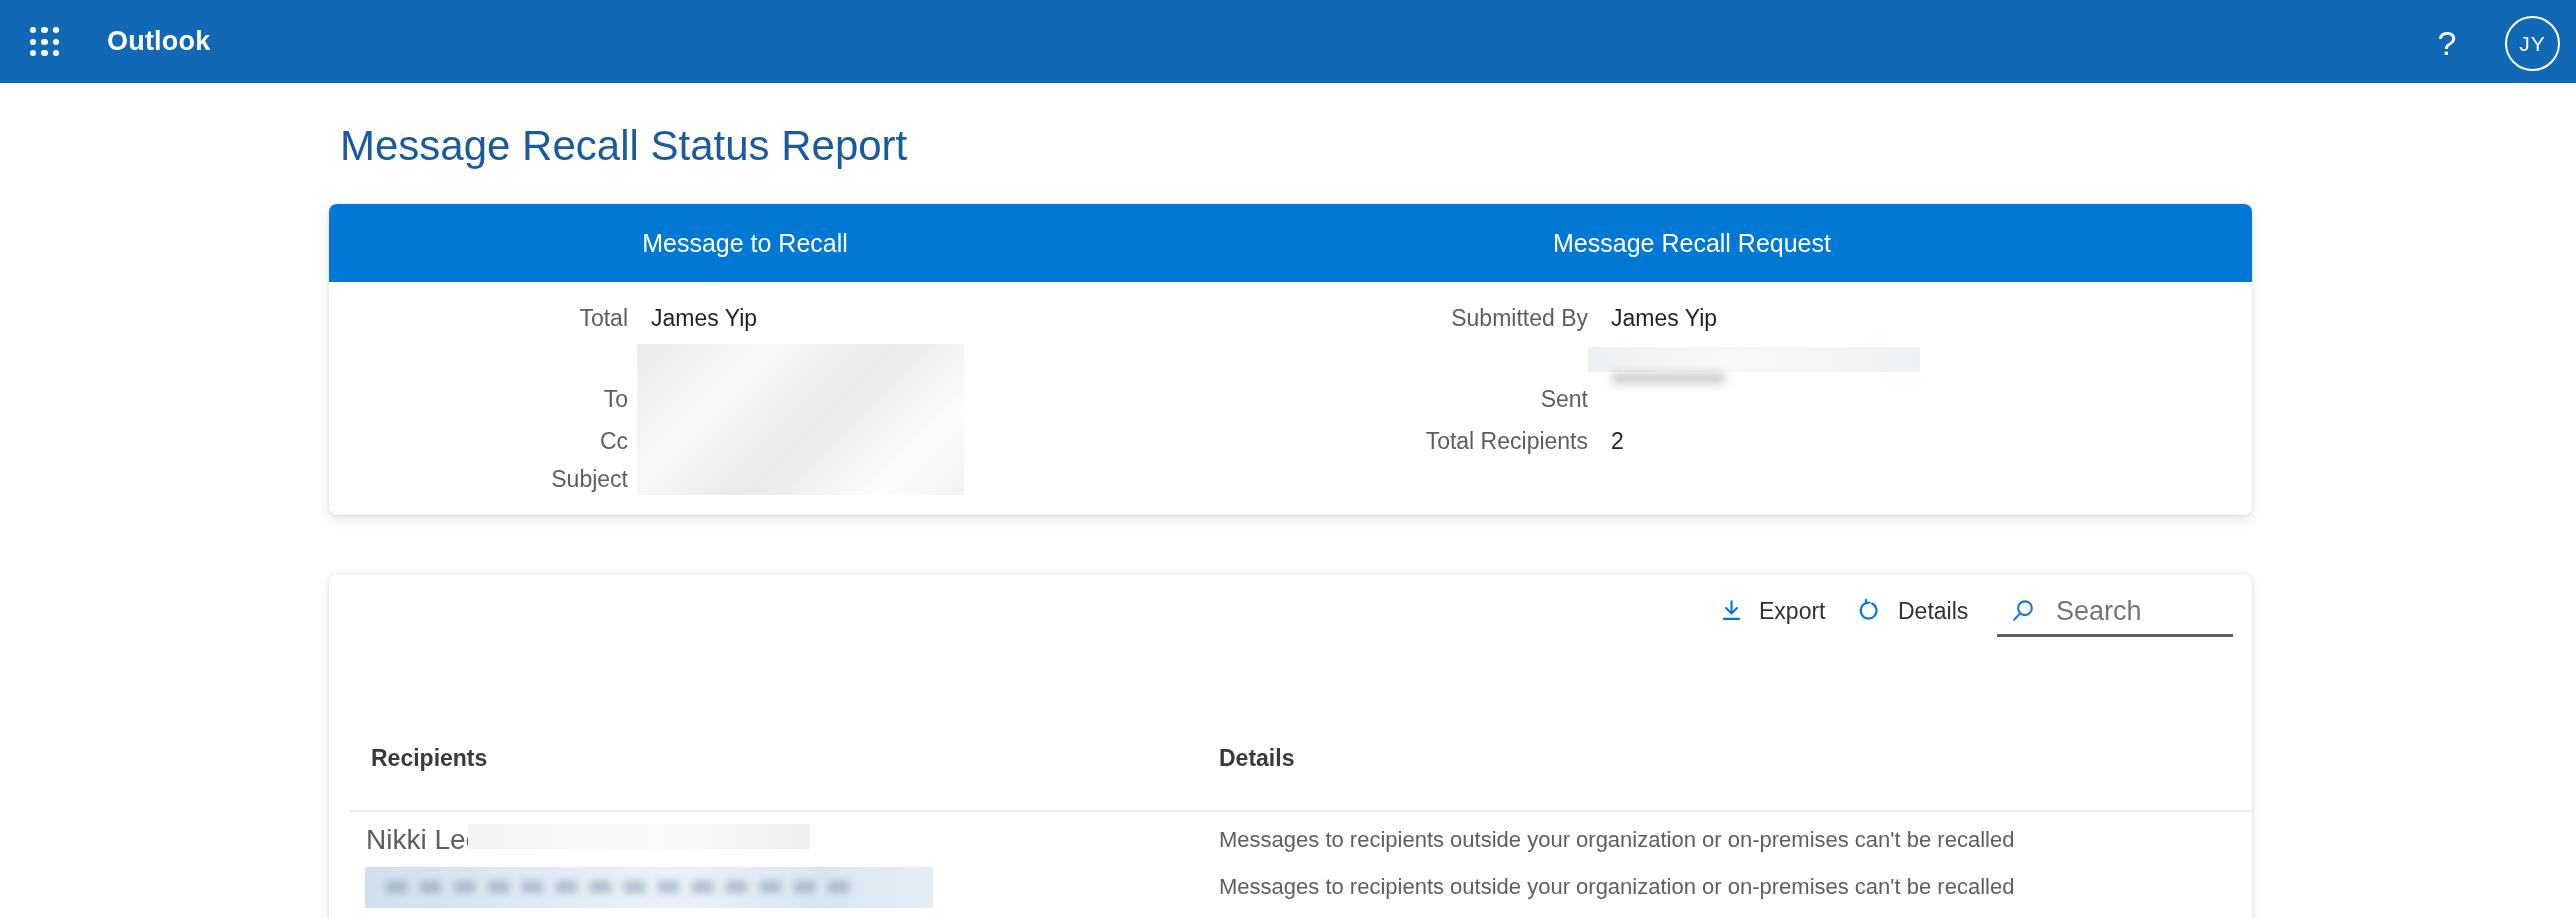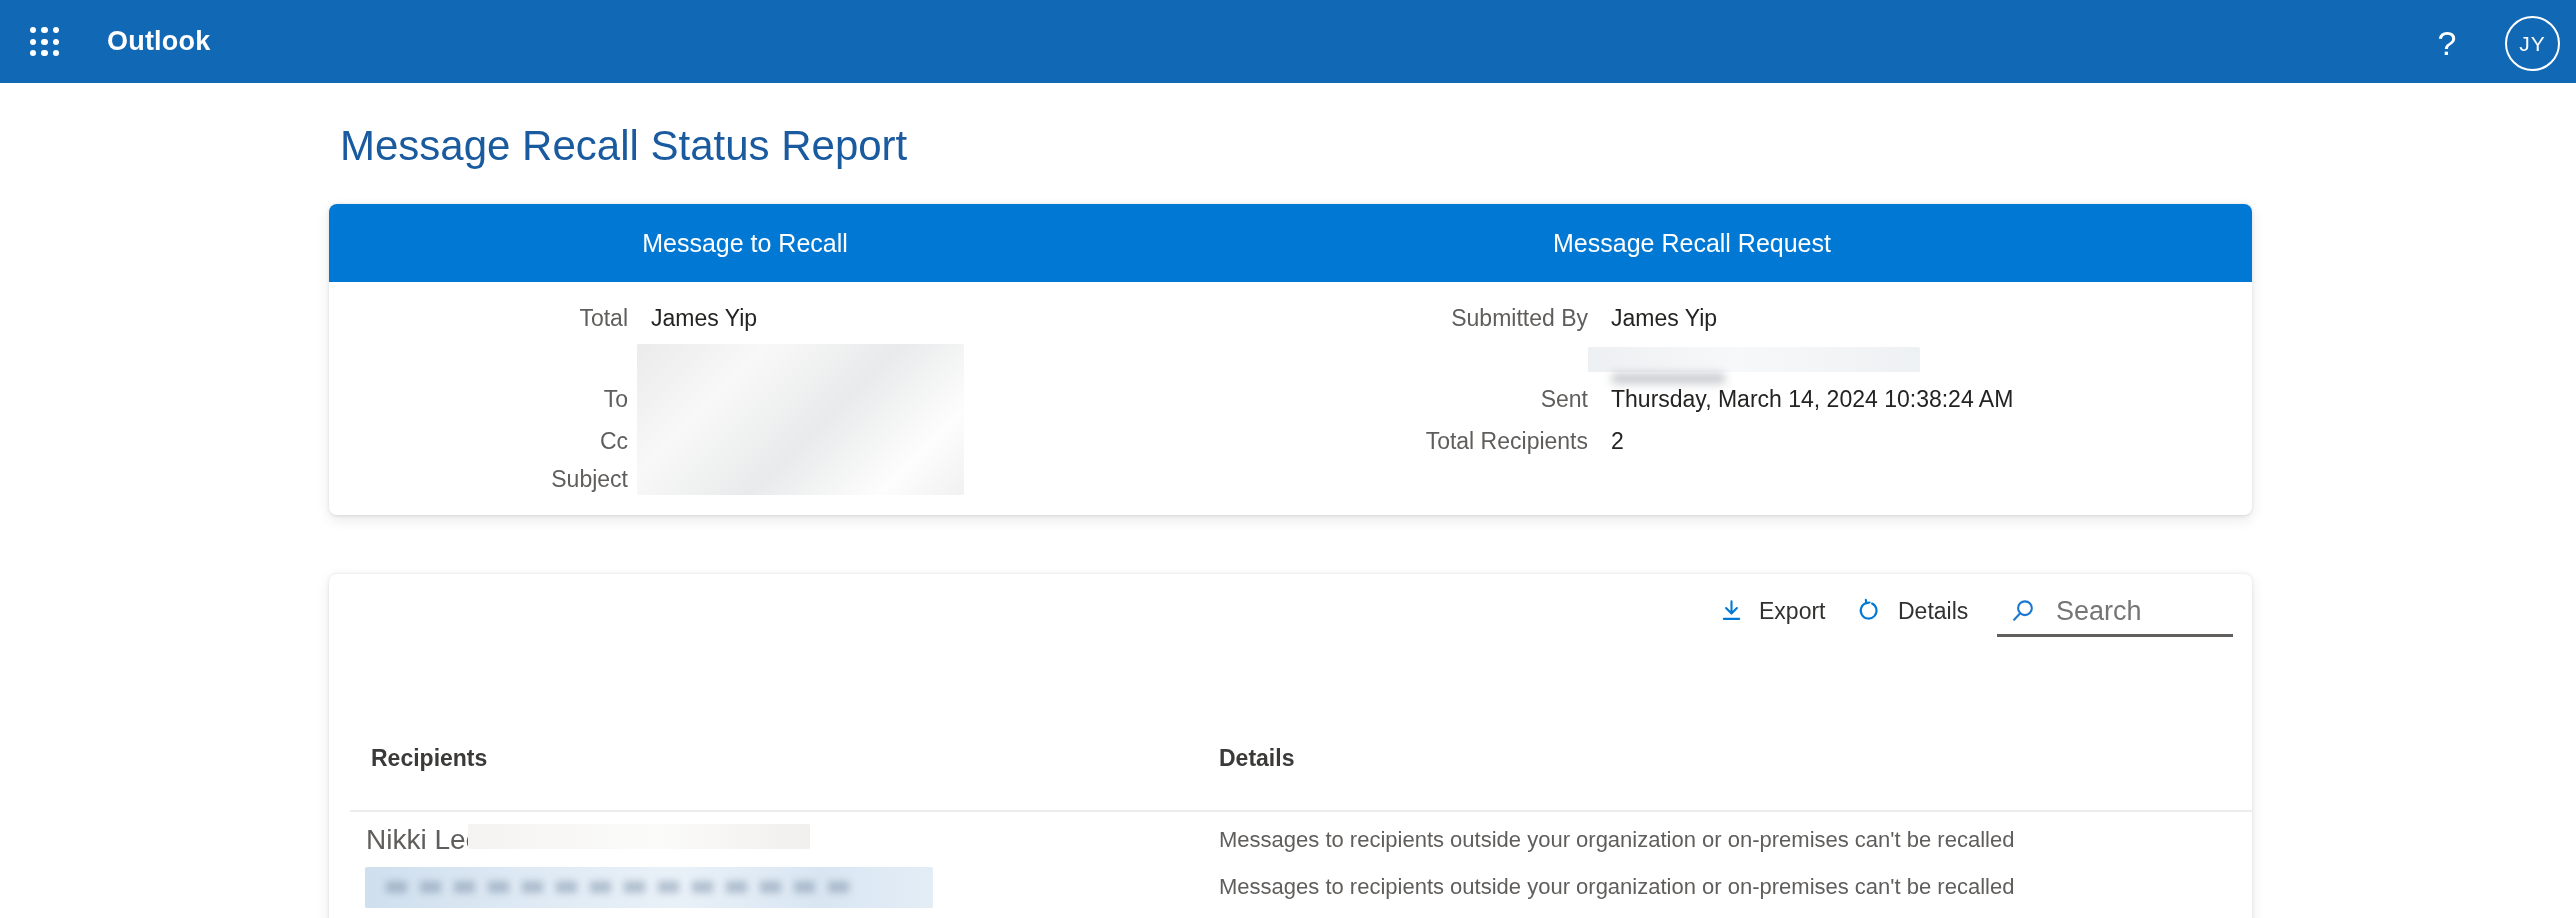--- a/index.html
+++ b/index.html
@@ -203,21 +203,20 @@
     <div class="field-label lcol-label" style="top:180px">To</div>
     <div class="field-label lcol-label" style="top:222px">Cc</div>
     <div class="field-label lcol-label" style="top:260px">Subject</div>
     <div class="blur-box blur-left"></div>
 
     <div class="field-label rcol-label" style="top:99px">Submitted By</div>
     <div class="field-value rcol-value" style="top:99px">James Yip</div>
     <div class="blur-box blur-strip"></div>
     <div class="blur-box blur-remnant"></div>
     <div class="field-label rcol-label" style="top:180px">Sent</div>
-    <div class="field-value rcol-value" style="top:180px">Thursday, March 14, 2024 10:38:24 AM</div>
     <div class="field-label rcol-label" style="top:222px">Total Recipients</div>
     <div class="field-value rcol-value" style="top:222px">2</div>
   </div>
 
   <div class="card results-card">
 
     <div class="tool-icon" style="left:1390px">
       <svg width="25" height="25" viewBox="0 0 24 24">
         <path d="M12 3.2 V14.6 M6.8 9.6 L12 14.9 L17.2 9.6" fill="none" stroke="#0078d4" stroke-width="2" stroke-linecap="round" stroke-linejoin="round"></path>
         <path d="M4.6 20 H19.4" fill="none" stroke="#0078d4" stroke-width="2" stroke-linecap="round"></path>

